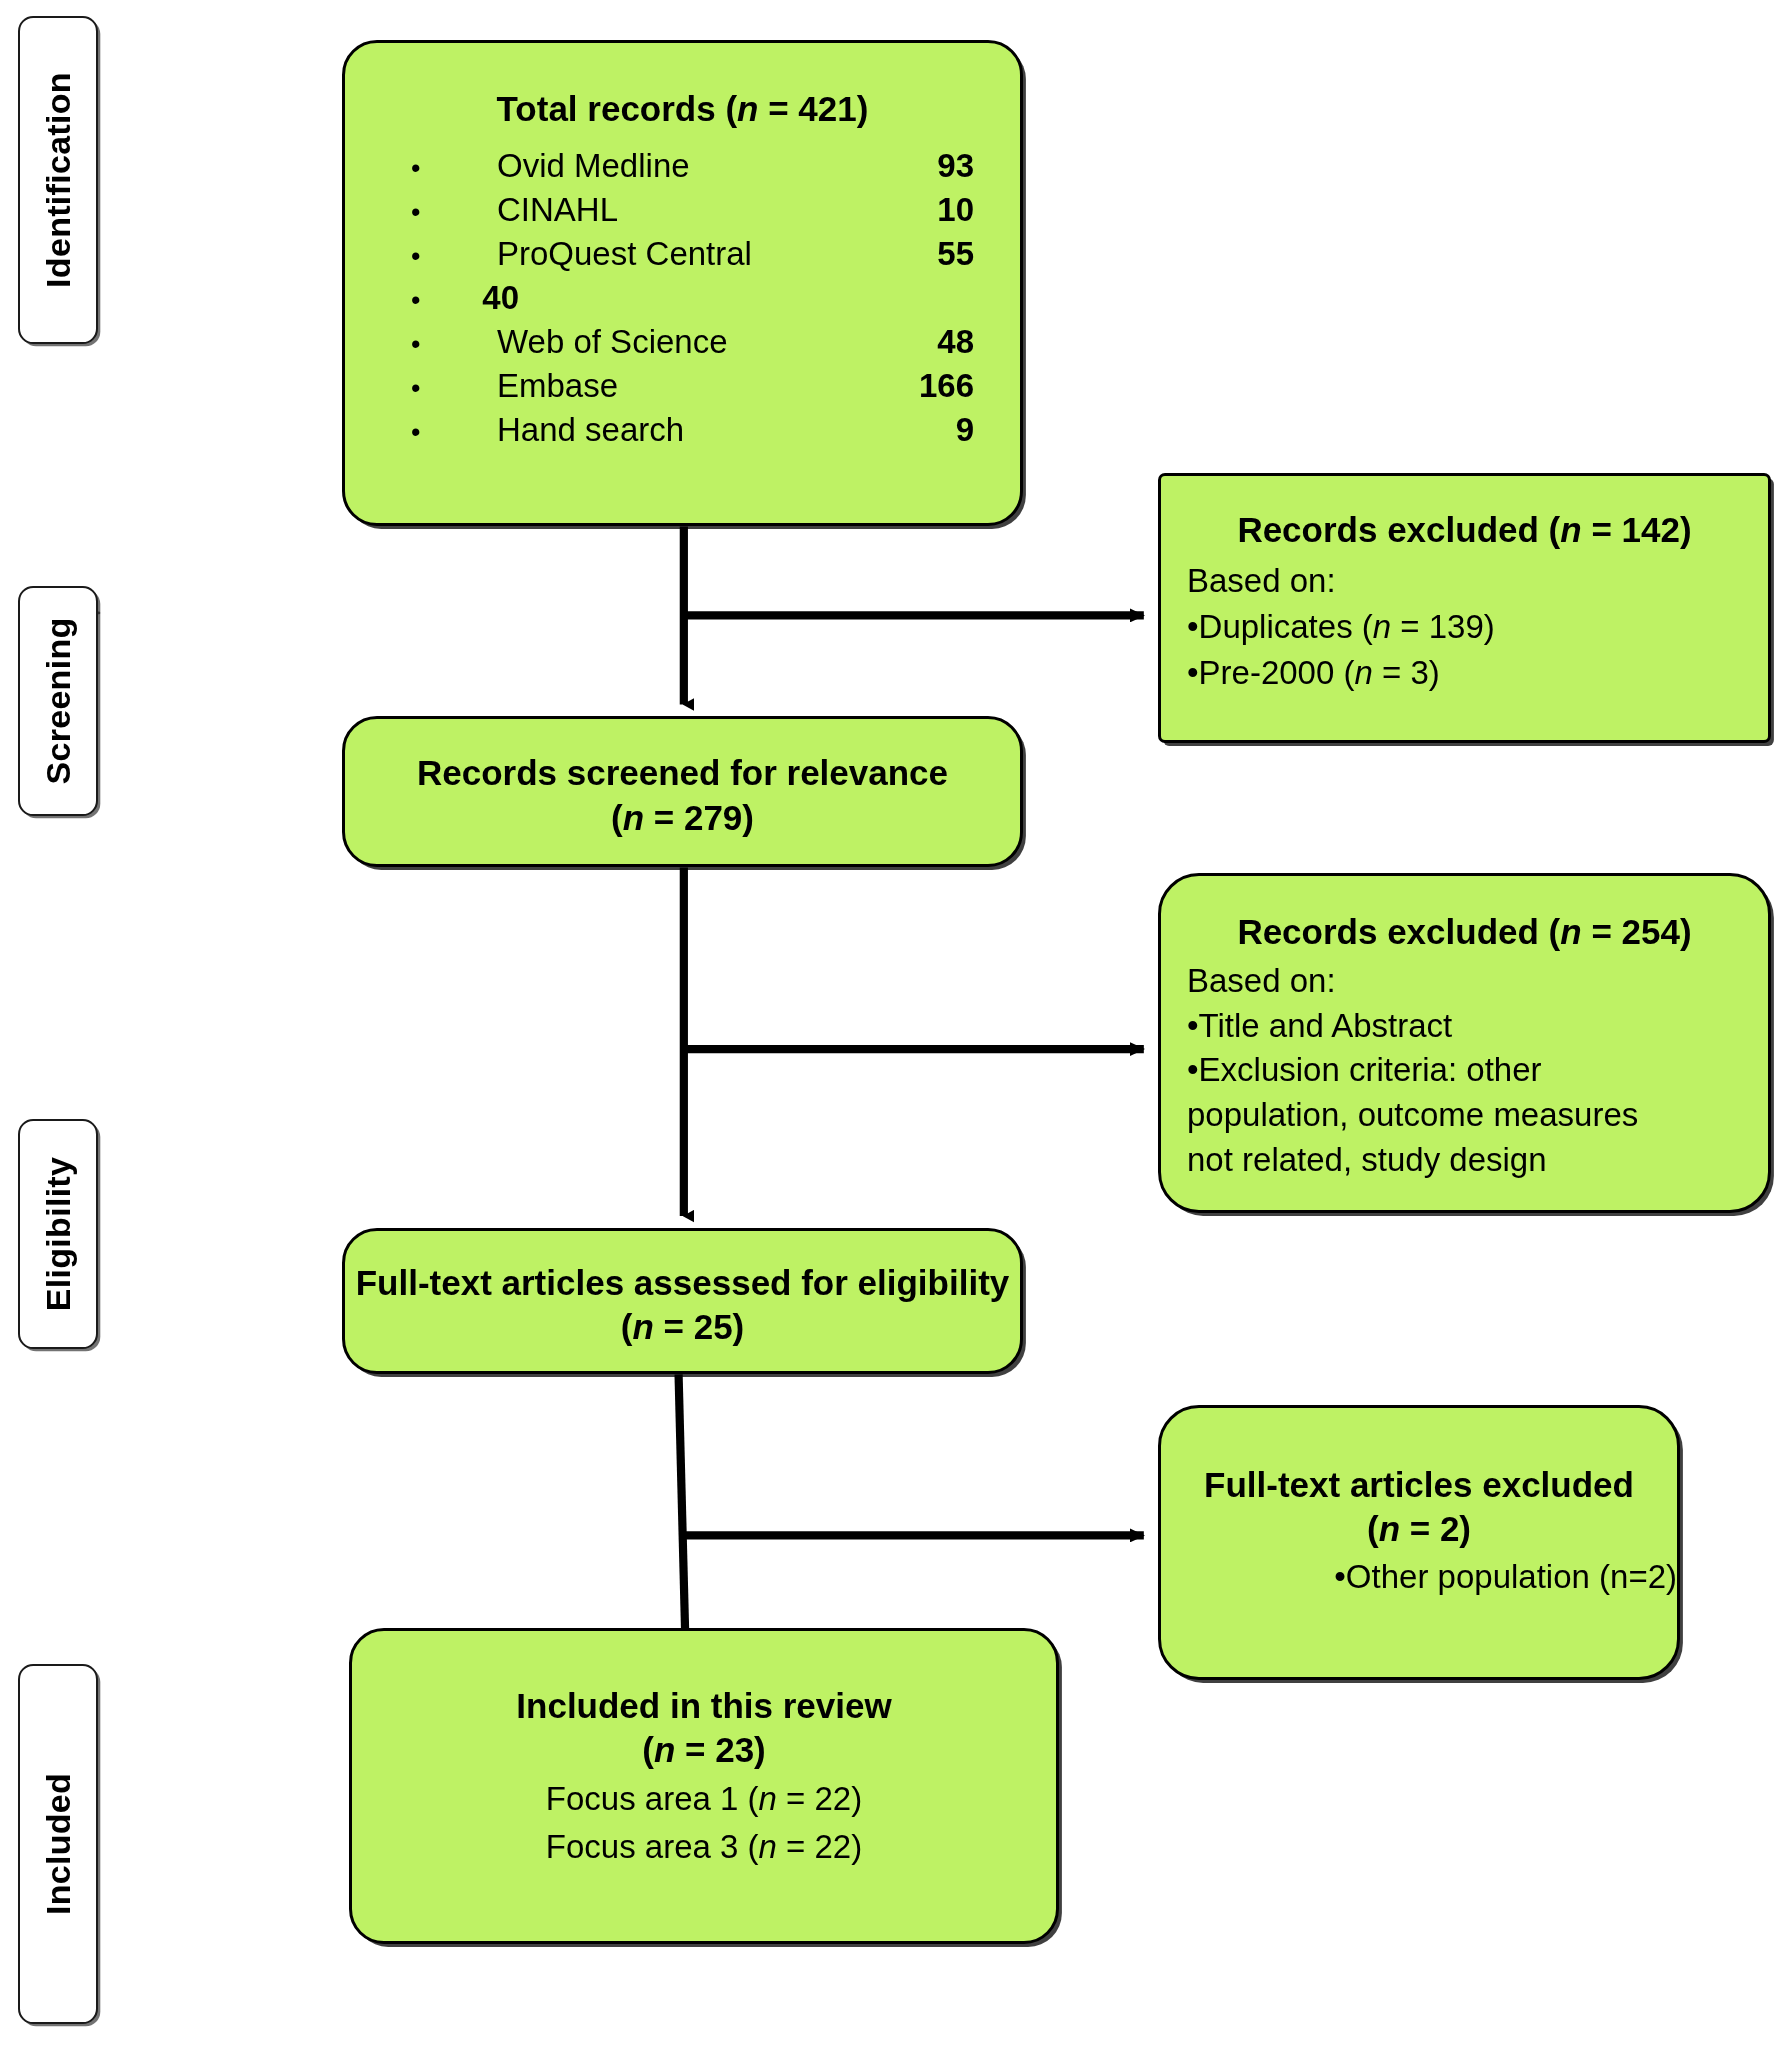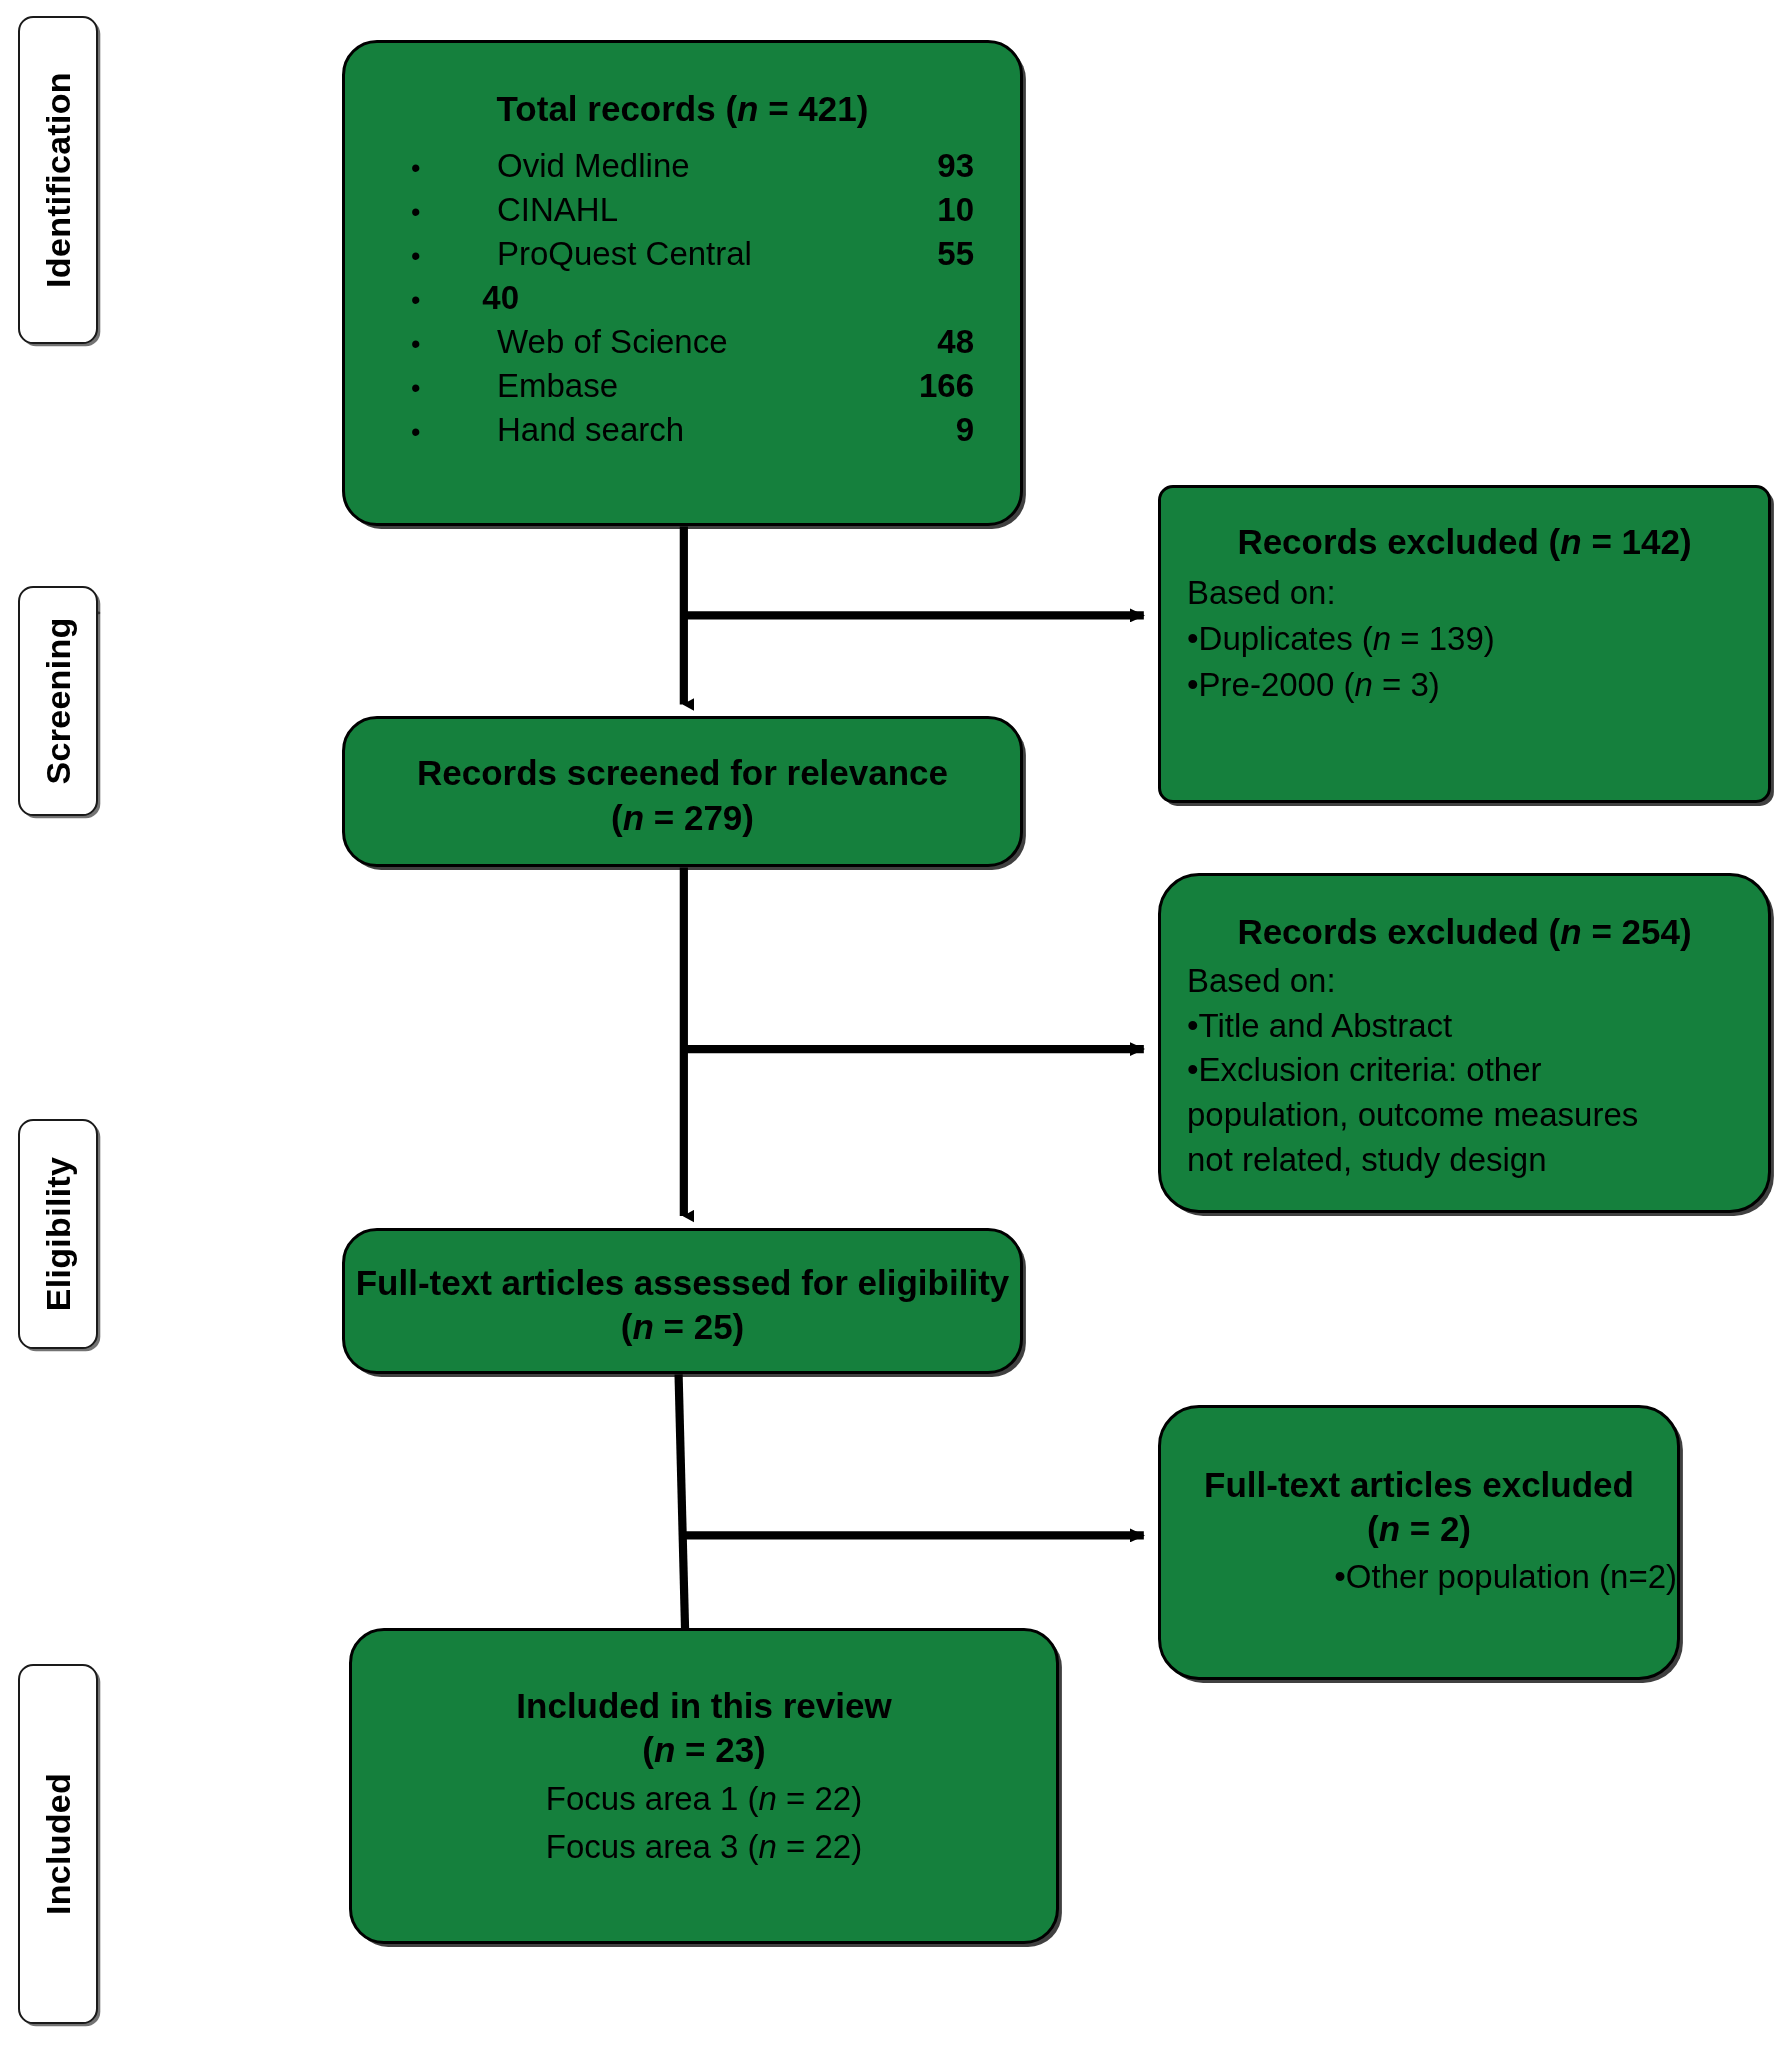--- a/index.html
+++ b/index.html
@@ -40,21 +40,21 @@
     letter-spacing: 0.3px;
     line-height: 1;
   }
 
   
   .flow-box {
     position: absolute;
     box-sizing: border-box;
     border: 3.5px solid #000000;
     border-radius: 35px;
-    background: #15803d;
+    background: #bef264;
     box-shadow: 4.1px 4.1px 0 -1.2px rgba(0,0,0,0.75);
   }
   .box-title {
     text-align: center;
     font-weight: bold;
     font-size: 35px;
     line-height: 1.18;
   }
   .box-sub {
     text-align: center;
@@ -204,21 +204,21 @@
         <span class="src-count">166</span>
       </div>
       <div class="src-row">
         <span class="src-bullet">•</span>
         <span class="src-name">Hand search</span>
         <span class="src-count">9</span>
       </div>
     </div>
   </div>
 
-  <div class="flow-box" style="left:1158px; top:485px; width:613px; height:318px; border-radius:15px;">
+  <div class="flow-box" style="left:1158px; top:473px; width:613px; height:270px; border-radius:7px;">
     <div class="excl-head" style="margin:33px 23.4px 0 23.4px;"><span>Records excluded (</span><em class="n">n</em><span> = 142)</span></div>
     <div class="excl-line" style="margin:8.2px 0 0 26px;">Based on:</div>
     <div class="excl-line" style="margin:2.3px 0 0 26px;"><span>•Duplicates (</span><em class="n">n</em><span> = 139)</span></div>
     <div class="excl-line" style="margin:2.3px 0 0 26px;"><span>•Pre-2000 (</span><em class="n">n</em><span> = 3)</span></div>
   </div>
 
   <div class="flow-box" style="left:342px; top:716px; width:681px; height:151px;">
     <div class="box-title" style="margin-top:33px;">Records screened for relevance</div>
     <div class="box-title" style="margin-top:3.5px;"><span>(</span><em class="n">n</em><span> = 279)</span></div>
   </div>

